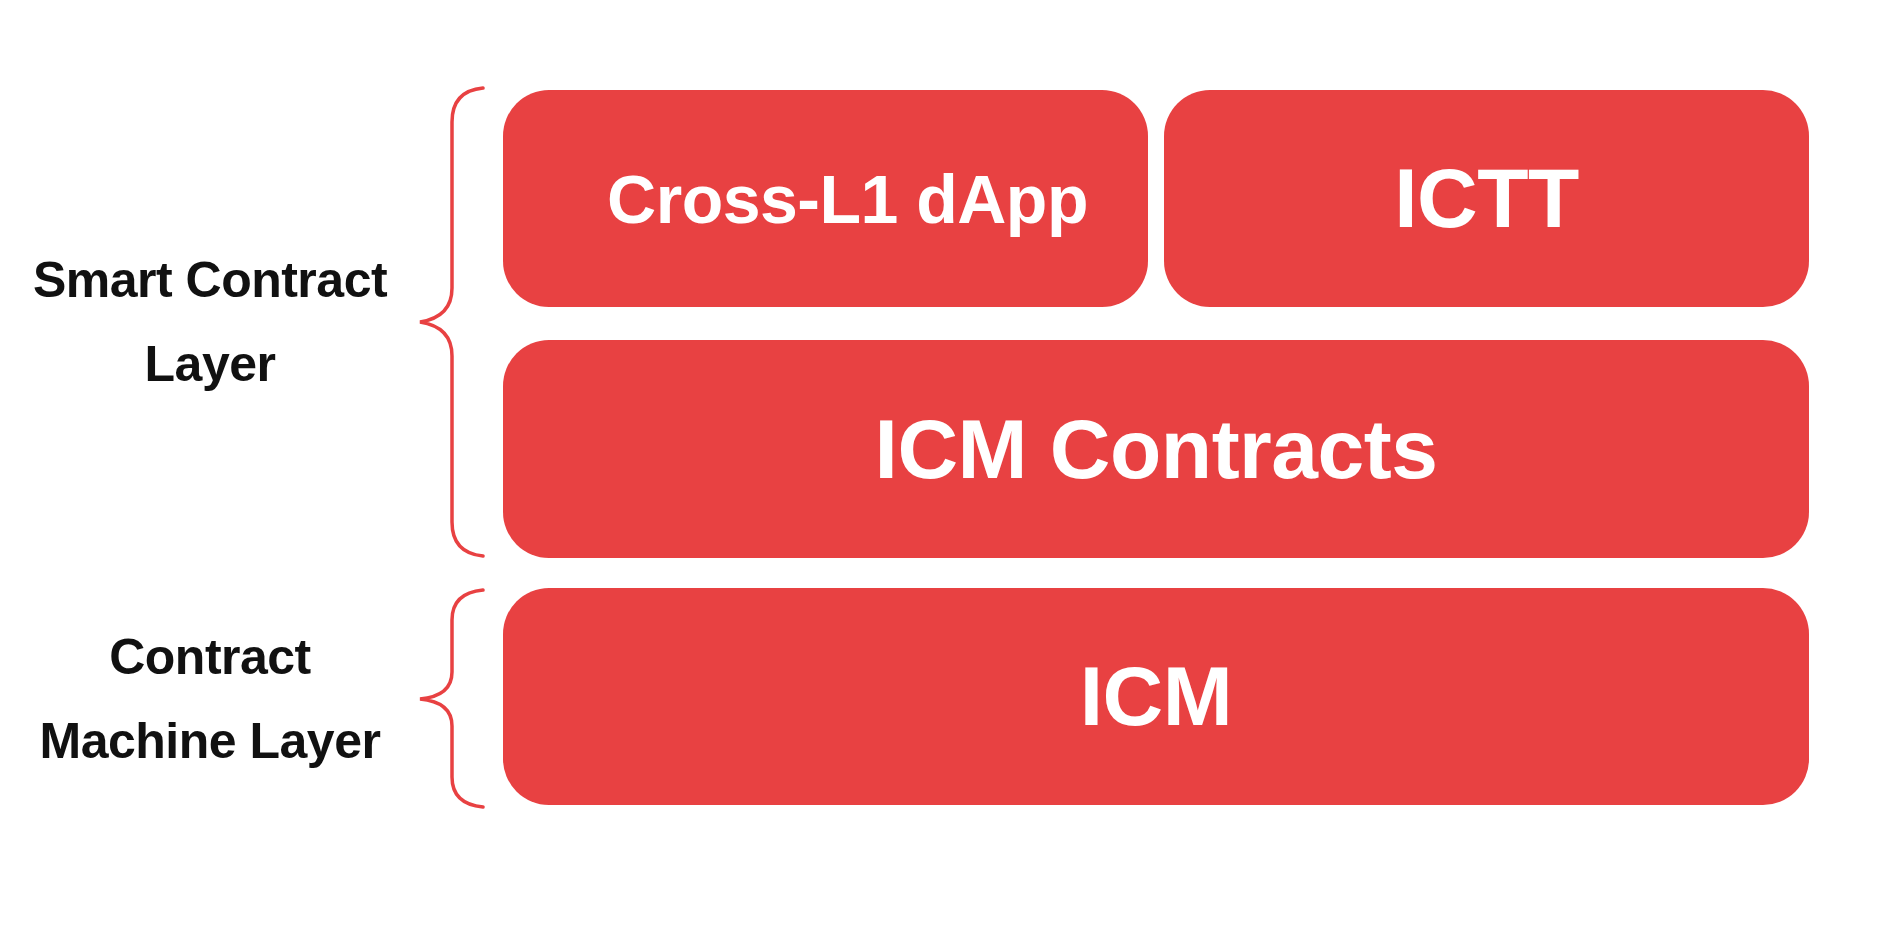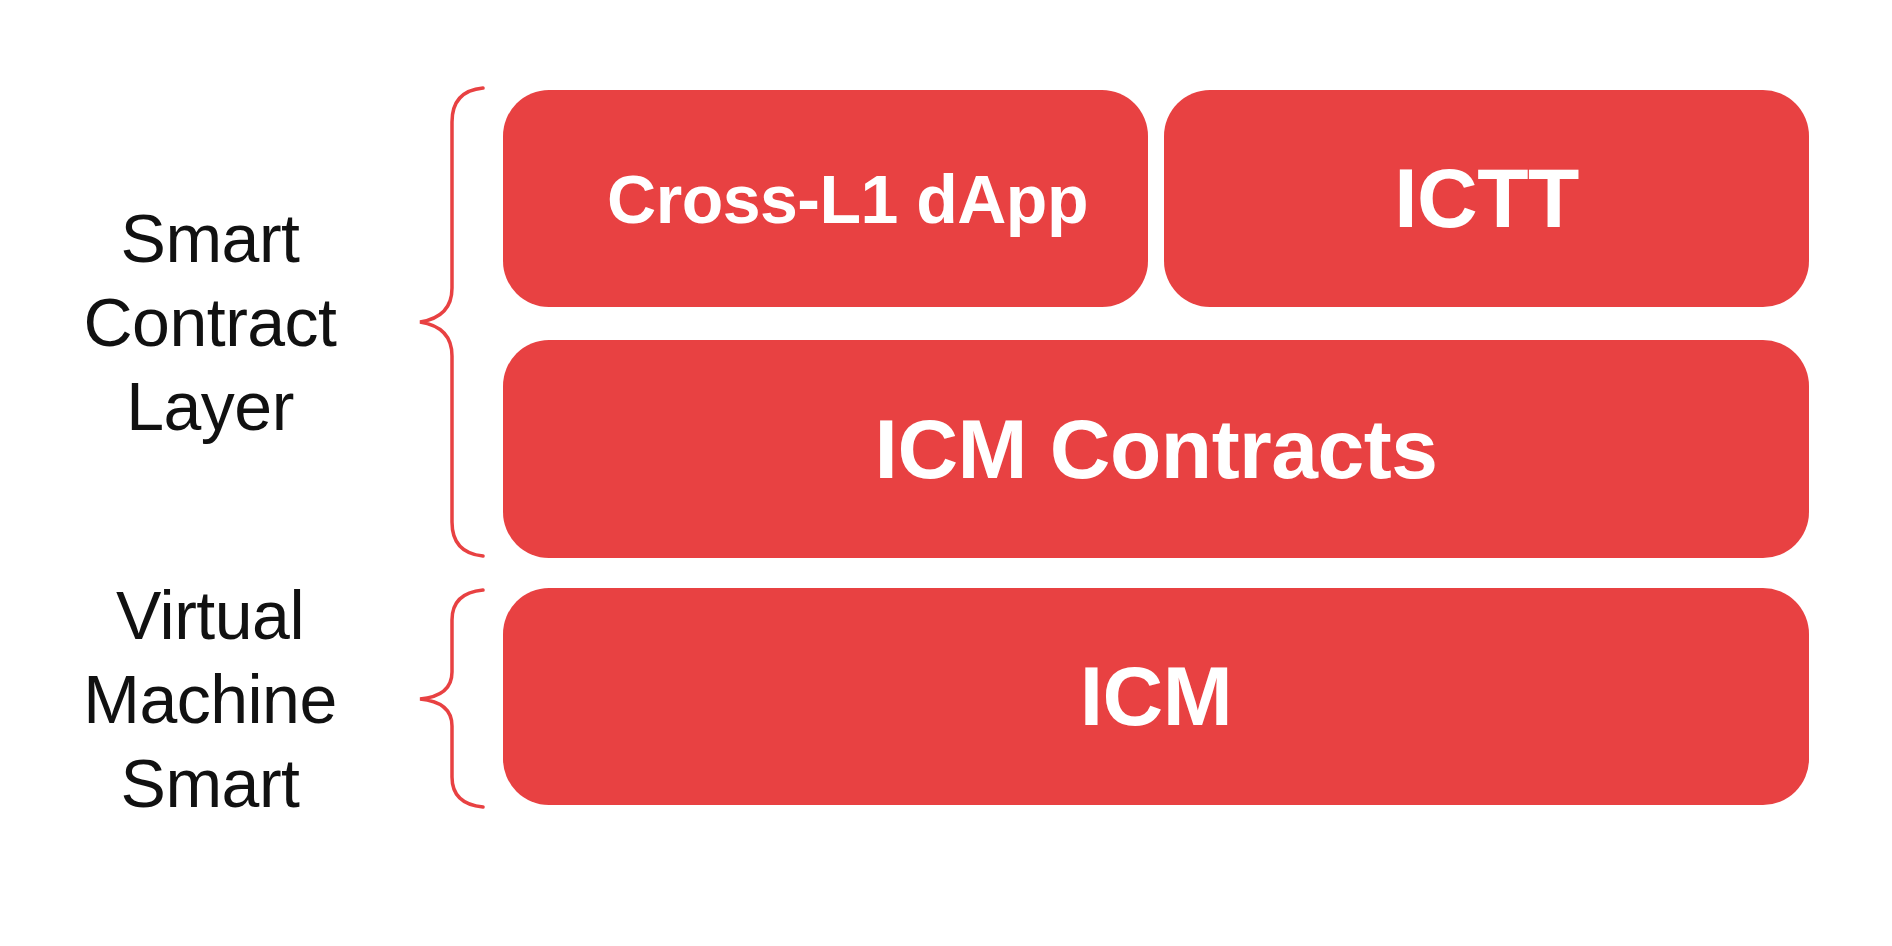--- a/index.html
+++ b/index.html
@@ -20,22 +20,22 @@
     overflow: hidden;
   }
 
   .layer-label {
     position: absolute;
     display: flex;
     align-items: center;
     justify-content: center;
     text-align: center;
     color: var(--label-text);
-    font-weight: 400;
-    font-size: 68px;
+    font-weight: 700;
+    font-size: 50px;
     line-height: 84px;
     letter-spacing: -0.5px;
   }
   .layer-label.smart   { left: 10px; top:  88px; width: 400px; height: 467px; }
   .layer-label.virtual { left: 10px; top: 590px; width: 400px; height: 217px; }
 
   .brace-svg {
     position: absolute;
     left: 0; top: 0;
     width: 1892px; height: 946px;
@@ -68,21 +68,21 @@
   .box.icm-contracts { left:  503px; top: 340px; width: 1306px; height: 218px; }
   .box.icm           { left:  503px; top: 588px; width: 1306px; height: 217px; }
 </style>
 </head>
 <body>
 
 <div class="canvas">
 
   <div class="layer-label smart">Smart Contract Layer</div>
 
-  <div class="layer-label virtual">Virtual Machine Smart</div>
+  <div class="layer-label virtual">Contract Machine Layer</div>
 
   <svg class="brace-svg" viewBox="0 0 1892 946" xmlns="http://www.w3.org/2000/svg">
     <path d="M483,88 Q452,91 452,122 L452,288 Q452,317 420,322 Q452,327 452,356 L452,522 Q452,553 483,556"></path>
     <path d="M483,590 Q452,593 452,620 L452,672 Q452,696 420,699 Q452,702 452,726 L452,777 Q452,804 483,807"></path>
   </svg>
 
   <div class="box small cross-l1-dapp">
     <span>Cross-L1 dApp</span>
   </div>
 

